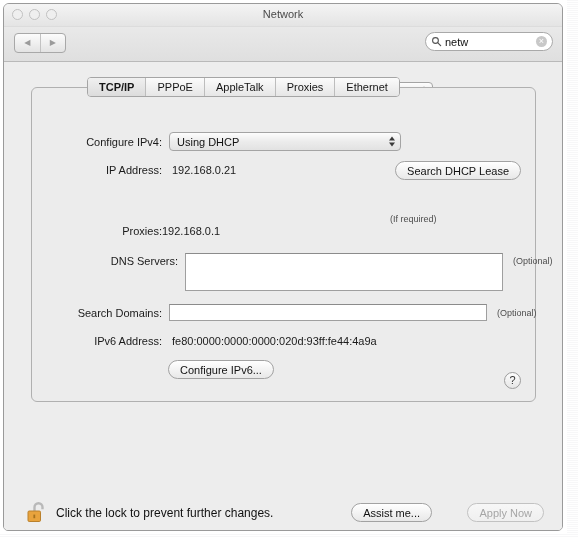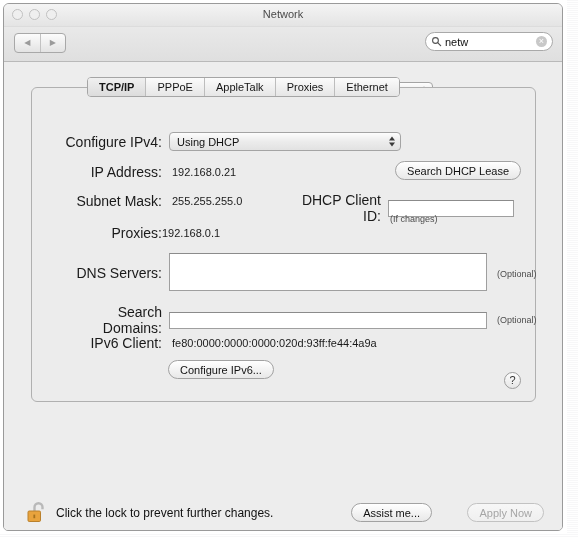--- a/index.html
+++ b/index.html
@@ -153,21 +153,21 @@
   }
 
   
   #content {
     position: relative;
     height: 430px;
     background: #ededed;
   }
 
   .row { position: absolute; display: flex; align-items: center; }
-  .lbl { text-align: right; font-size: 14px; color: #1a1a1a; }
+  .lbl { text-align: right; font-size: 11px; color: #1a1a1a; }
   .val { font-size: 11px; color: #1a1a1a; }
 
   
   .popup {
     position: relative;
     height: 19px;
     border: 1px solid #a4a4a4;
     border-radius: 4px;
     background: linear-gradient(to bottom, #fdfdfd 0%, #ececec 50%, #e2e2e2 100%);
     box-sizing: border-box;
@@ -383,50 +383,42 @@
         </div>
       </div>
 
       <div class="row" style="left:28px; top:76px;">
         <div class="lbl" style="width:102px;">IP Address:</div>
         <div class="val" style="margin-left:10px;">192.168.0.21</div>
       </div>
 
       <div class="capsule" style="position:absolute; right:14px; top:73px;">Search DHCP Lease</div>
 
-      <div class="row" style="left:28px; top:105px;">
-        <div class="lbl" style="width:102px;">Subnet Mask:</div>
-        <div class="val" style="margin-left:10px;">255.255.255.0</div>
-      </div>
-
-      <div class="row" style="left:255px; top:104px;">
-        <div class="lbl" style="width:94px;">DHCP Client ID:</div>
-        <div class="field" style="width:126px; height:17px; margin-left:7px;"></div>
-      </div>
-      <div class="hint" style="position:absolute; left:358px; top:126px;">(If changes)</div>
+
+      <div class="hint" style="position:absolute; left:358px; top:126px;">(If required)</div>
 
       <div class="row" style="left:28px; top:137px;">
         <div class="lbl" style="width:102px;">Proxies:</div>
         <div class="val" style="">192.168.0.1</div>
       </div>
 
-      <div class="row" style="left:28px; top:165px; align-items:center;">
+      <div class="row" style="left:44px; top:165px; align-items:flex-start;">
         <div class="lbl" style="width:102px; padding-top:2px;">DNS Servers:</div>
         <div class="field" style="width:318px; height:38px; margin-left:7px;"></div>
         <div class="hint" style="margin-left:10px; padding-top:3px;">(Optional)</div>
       </div>
 
       <div class="row" style="left:28px; top:216px;">
         <div class="lbl" style="width:102px;">Search Domains:</div>
         <div class="field" style="width:318px; height:17px; margin-left:7px;"></div>
         <div class="hint" style="margin-left:10px;">(Optional)</div>
       </div>
 
       <div class="row" style="left:28px; top:247px;">
-        <div class="lbl" style="width:102px;">IPv6 Client:</div>
+        <div class="lbl" style="width:102px;">IPv6 Address:</div>
         <div class="val" style="margin-left:10px;">fe80:0000:0000:0000:020d:93ff:fe44:4a9a</div>
       </div>
 
       <div class="capsule" style="position:absolute; left:136px; top:272px;">Configure IPv6...</div>
 
       <div id="helpbtn">?</div>
     </div>
 
     <div id="tabbar">
       <div class="tab selected">TCP/IP</div>

